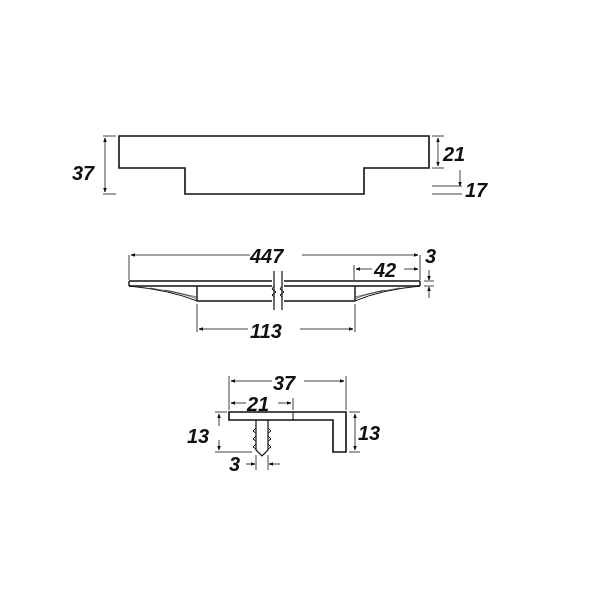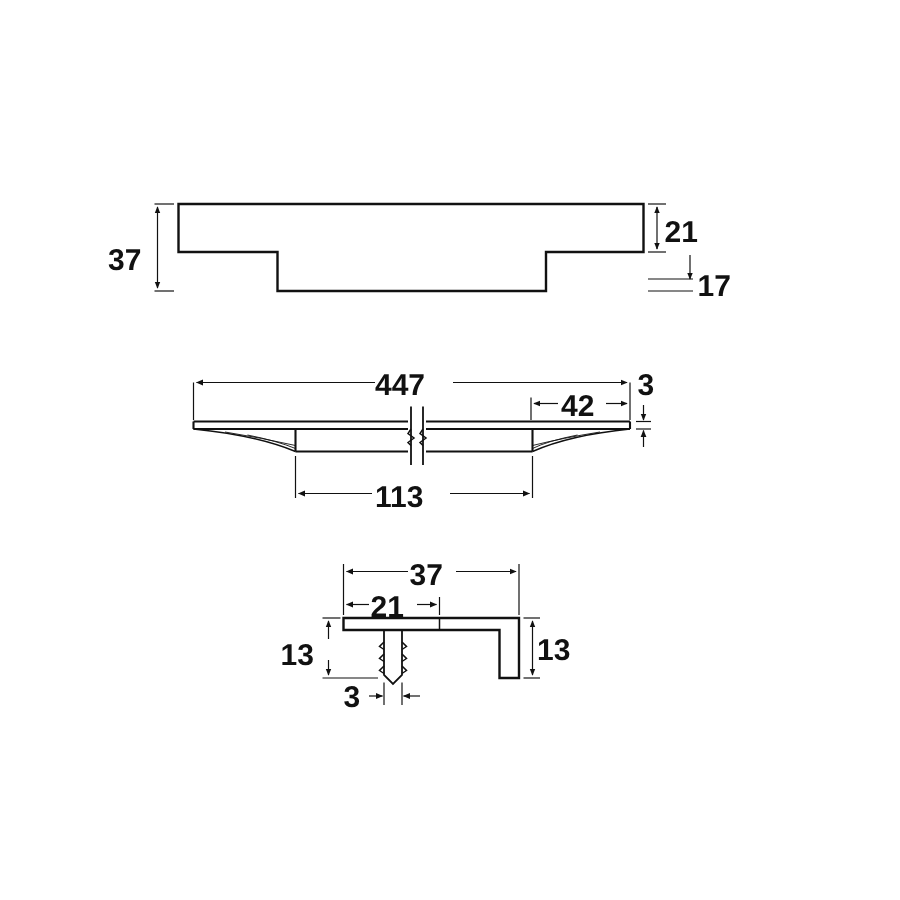--- a/index.html
+++ b/index.html
@@ -1,16 +1,16 @@
 <!DOCTYPE html>
 <html><head>
   <meta charset="utf-8">
   <style>
     html, body { margin: 0; padding: 0; background: #ffffff; }
-    #canvas { position: relative; width: 536px; height: 600px; background: #ffffff; overflow: hidden; }
+    #canvas { position: relative; width: 536px; height: 600px; background: #ffffff; overflow: hidden; font-style: italic; }
     svg text { font-family: "Liberation Sans", sans-serif; font-weight: bold; fill: #111; }
   </style>
 </head>
 <body>
 
 <div id="canvas">
 <svg width="600" height="600" viewBox="0 0 600 600" xmlns="http://www.w3.org/2000/svg">
   <defs>
     <marker id="arr" viewBox="0 0 10 10" refX="9" refY="5" markerWidth="6" markerHeight="6" orient="auto-start-reverse">
       <path d="M0,1 L10,5 L0,9 z" fill="#111"></path>

